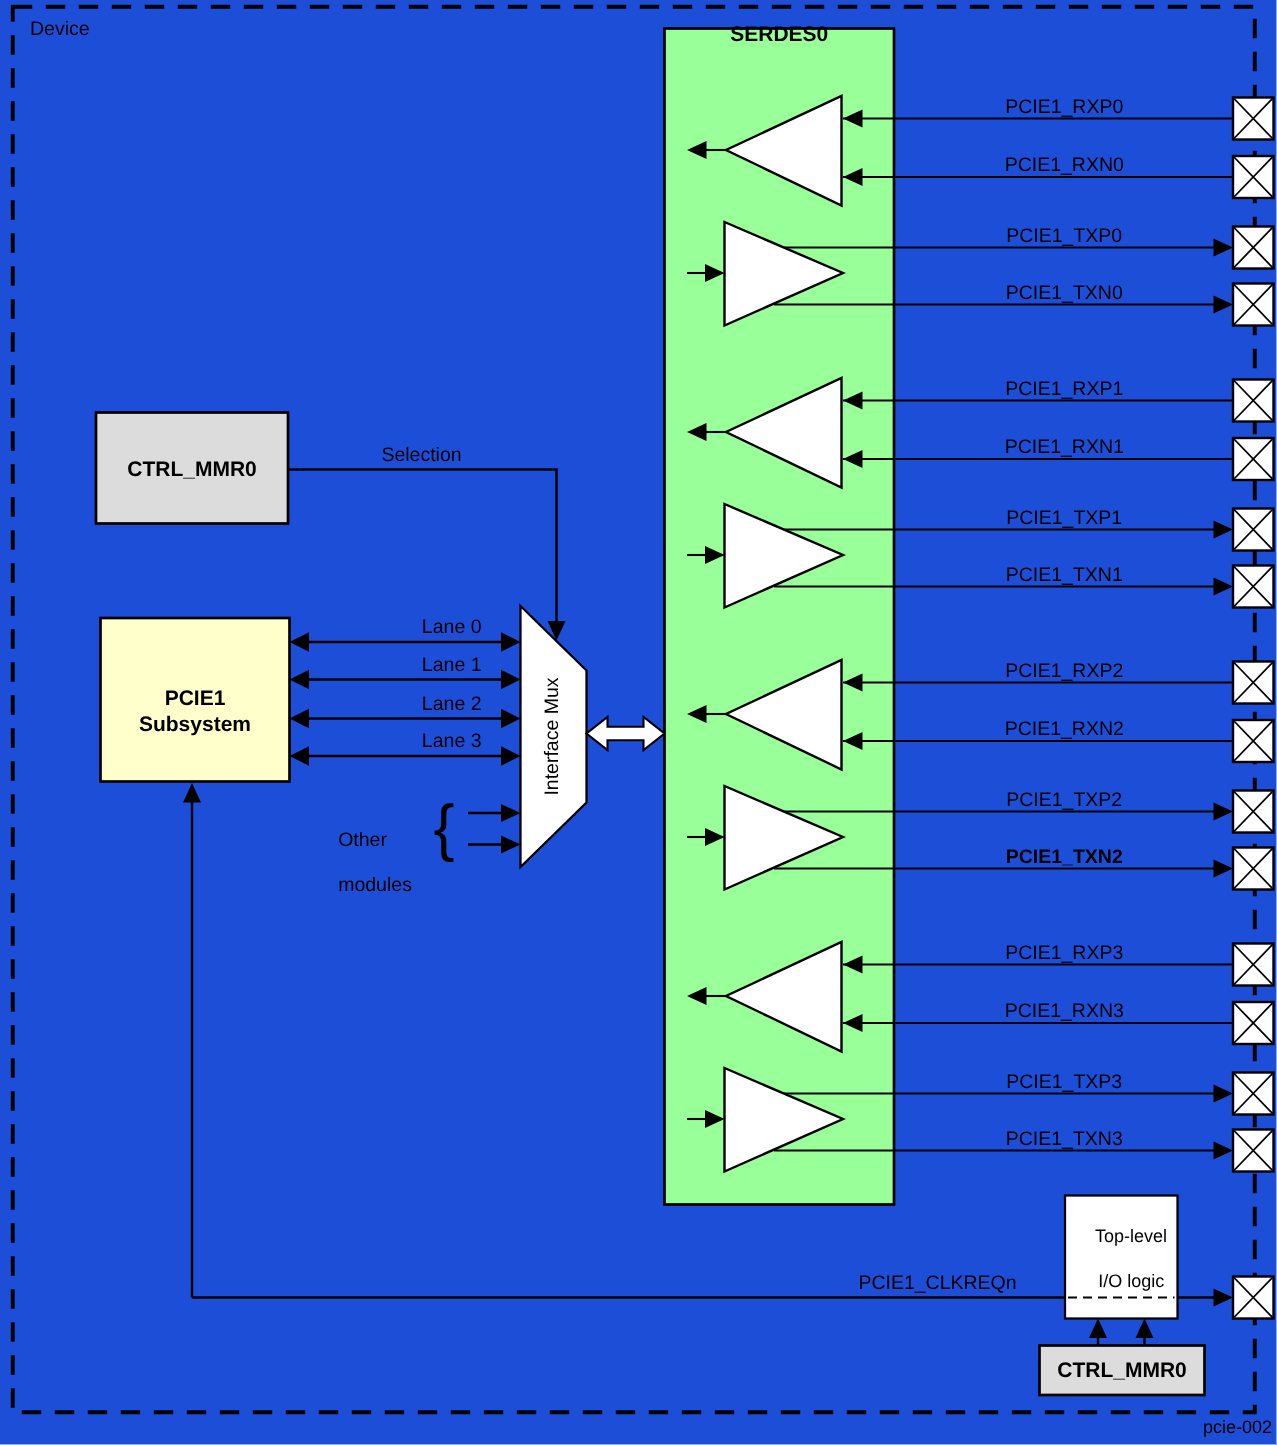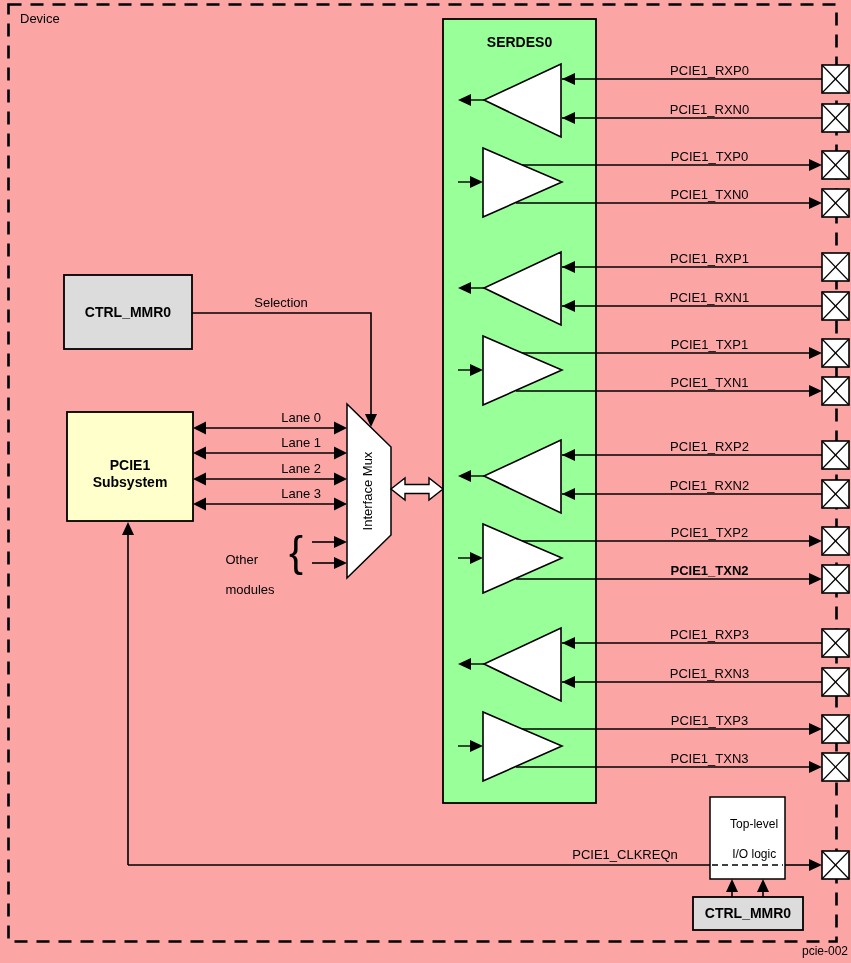--- a/index.html
+++ b/index.html
@@ -1,19 +1,19 @@
 <!DOCTYPE html>
 <html><head>
 <meta charset="utf-8">
 <style>
   html,body{margin:0;padding:0;background:#fff;}
   #canvas{
     position:relative;
     width:851px;height:963px;
-    background:#fca5a5;
+    background:#1d4ed8;
     font-family:"Liberation Sans","DejaVu Sans",sans-serif;
     color:#000;
     overflow:hidden;
   }
   #gfx{position:absolute;left:0;top:0;}
   .lbl{position:absolute;font-size:13px;line-height:15px;white-space:pre;}
   .sig{position:absolute;left:637px;width:145px;text-align:center;font-size:13px;}
   .lane-lbl{position:absolute;left:221px;width:100px;text-align:right;font-size:13px;}
   .boxtxt{position:absolute;display:flex;align-items:center;justify-content:center;
           flex-direction:column;font-weight:bold;font-size:14px;text-align:center;line-height:17px;}
@@ -124,21 +124,21 @@
       <polygon points="732,879 726,892 738,892" fill="#000"></polygon>
       <line x1="763" y1="889" x2="763" y2="897" stroke="#000" stroke-width="1.6"></line>
       <polygon points="763,879 757,892 769,892" fill="#000"></polygon>
     </g>
 
     <use href="#pad" x="822" y="851"></use>
   </svg>
 
   <div class="lbl" style="left:20px;top:11px;">Device</div>
 
-  <div class="boxtxt" style="left:443px;top:32px;width:153px;height:20px;">SERDES0</div>
+  <div class="boxtxt" style="left:443px;top:12px;width:153px;height:20px;">SERDES0</div>
 
   <div class="boxtxt" style="left:64px;top:275px;width:128px;height:74px;">CTRL_MMR0</div>
 
   <div class="lbl" style="left:231px;top:295px;width:100px;text-align:center;">Selection</div>
 
   <div class="boxtxt" style="left:67px;top:412px;width:126px;height:124px;">
     <span>PCIE1</span>
     <span>Subsystem</span>
   </div>
 

